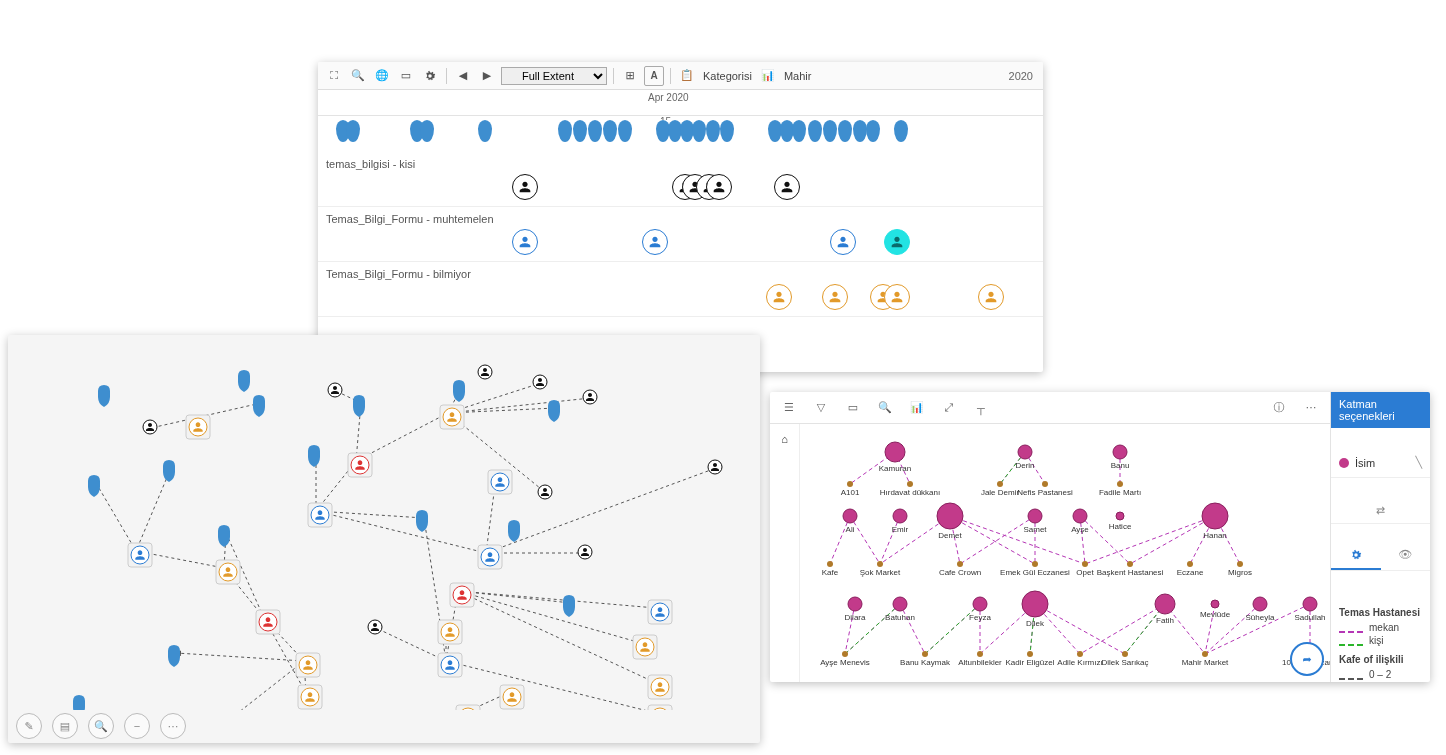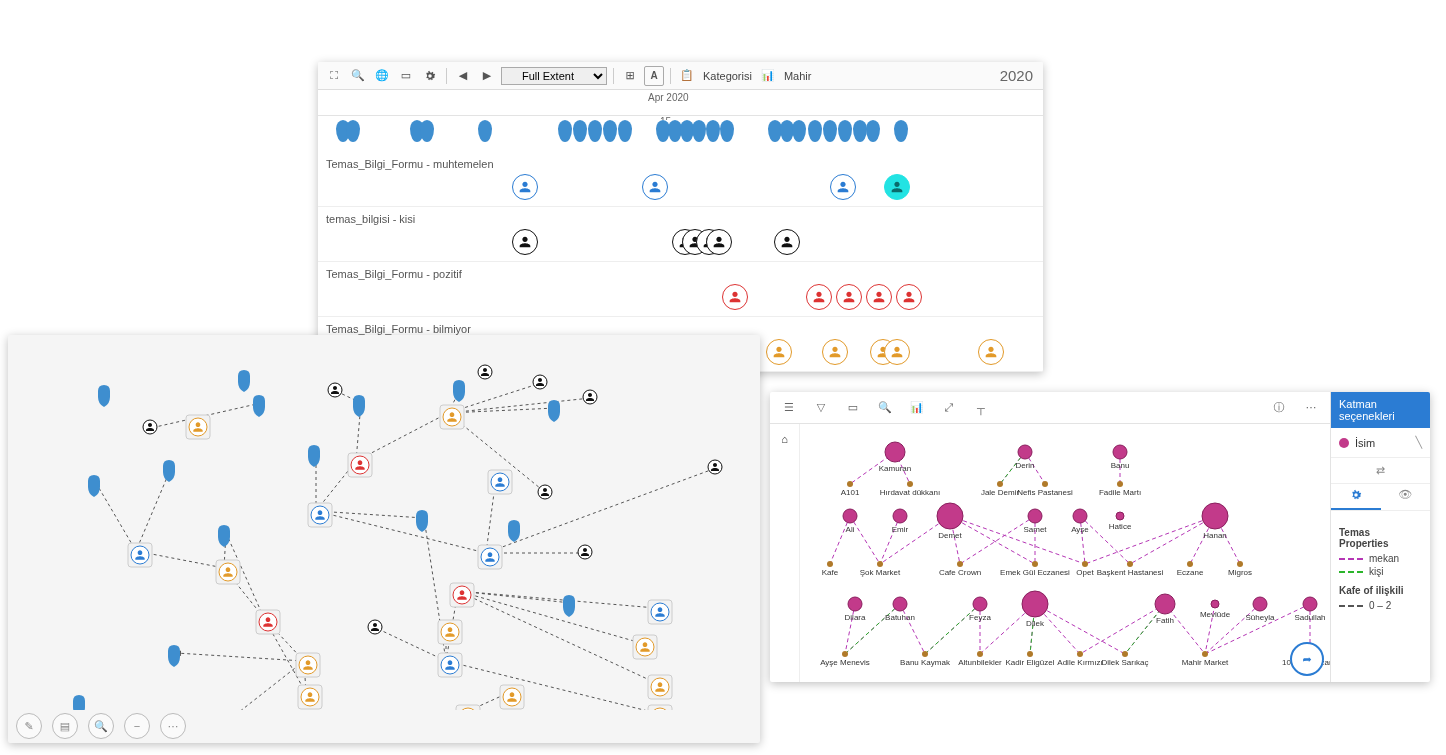--- a/index.html
+++ b/index.html
@@ -25,21 +25,21 @@
   #timeline { left: 318px; top: 62px; width: 725px; height: 310px; }
   .tl-toolbar {
     display: flex; align-items: center; gap: 4px;
     padding: 4px 6px; border-bottom: 1px solid #ddd;
     background: #fafafa; height: 28px;
   }
   .tl-btn { width: 20px; height: 20px; display:flex; align-items:center; justify-content:center; cursor:pointer; color:#555; border-radius:2px; }
   .tl-sep { width:1px; height:16px; background:#ccc; margin:0 2px; }
   .tl-select { font-size:11px; padding:1px 16px; border:1px solid #aaa; }
   .tl-text { font-size:11px; color:#444; padding:0 2px; }
-  .tl-year { margin-left:auto; font-size:15px; color:#666; padding-right:4px;}
+  .tl-year { margin-left:auto; font-size:11px; color:#666; padding-right:4px;}
   .tl-timescale { height: 26px; border-bottom:1px solid #e3e3e3; position:relative; font-size:10px; color:#666; }
   .tl-timescale .label-top { position:absolute; top:2px;text-align:center; }
   .tl-timescale .label-bot { position:absolute; top:26px; }
   .tl-body { position:relative; }
   .tl-row { border-bottom:1px solid #eee; padding:6px 8px; position:relative; }
   .tl-row-label { font-size:11px; color:#555; }
   .tl-markers { position:relative; height:26px; margin-top:4px; }
   .marker { position:absolute; top:0; }
   .shield {
     width:14px; height:22px; background:#3e8ecf; border-radius:50% 50% 50% 50% / 40% 40% 60% 60%;
@@ -73,25 +73,25 @@
     display:flex; align-items:center; gap:14px; padding:4px 10px;
     border-bottom:1px solid #e3e3e3; height:32px; color:#666;
   }
   .gp-toolbar .spacer { flex:1; }
   .gp-iconbtn { width:18px; height:18px; display:flex; align-items:center; justify-content:center; cursor:pointer; }
   .gp-left { flex:1; display:flex; flex-direction:column; }
   .gp-home { width:30px; border-right:1px solid #eee; display:flex; flex-direction:column; align-items:center; padding-top:6px; }
   .gp-canvas-wrap { flex:1; display:flex; }
   .gp-canvas { flex:1; position:relative; }
   .gp-side {
-    width:125px; border-left:1px solid #e3e3e3; display:flex; flex-direction:column;
+    width:125px; border-left:1px solid #e3e3e3; display:flex; flex-direction:column;gap:20px;
   }
   .gp-side-head { background:#2b7cd3; color:#fff; font-size:11px; padding:6px 8px; }
   .gp-side-body { padding:8px; font-size:10px; color:#444; flex:1; }
-  .legend-row { display:flex; align-items:center; gap:6px; margin:2px 0;}
+  .legend-row { display:flex; align-items:flex-end; gap:6px; margin:2px 0;}
   .legend-dash { width:24px; border-top:2px dashed; }
   .legend-sec-title { font-weight:600; margin-top:8px; margin-bottom:4px; }
   .gp-side-tabs { display:flex; border-bottom:1px solid #eee; }
   .gp-side-tab { flex:1; text-align:center; padding:4px 0; color:#888; cursor:pointer; }
   .gp-side-tab.active { color:#2b7cd3; border-bottom:2px solid #2b7cd3; }
   .share-fab {
     position:absolute; right:6px; bottom:6px; width:34px; height:34px; border-radius:50%;
     border:2px solid #2b7cd3; display:flex; align-items:center; justify-content:center; color:#2b7cd3; background:#fff;
   }
 
@@ -166,103 +166,73 @@
       <div class="shield marker" style="left: 490px;"></div>
       <div class="shield marker" style="left: 505px;"></div>
       <div class="shield marker" style="left: 520px;"></div>
       <div class="shield marker" style="left: 535px;"></div>
       <div class="shield marker" style="left: 548px;"></div>
       <div class="shield marker" style="left: 576px;"></div>
     </div>
 
   <div class="tl-body" id="tl-rows">
       <div class="tl-row">
+        <div class="tl-row-label">temas_bilgisi - kisi</div>
+        <div class="tl-markers">
+          <div class="person-chip marker pc-black" style="left: 186px;">
+            <svg>
+              <use href="#ic-person"></use>
+            </svg>
+          </div>
+          <div class="person-chip marker pc-black" style="left: 346px;">
+            <svg>
+              <use href="#ic-person"></use>
+            </svg>
+          </div>
+          <div class="person-chip marker pc-black" style="left: 356px;">
+            <svg>
+              <use href="#ic-person"></use>
+            </svg>
+          </div>
+          <div class="person-chip marker pc-black" style="left: 370px;">
+            <svg>
+              <use href="#ic-person"></use>
+            </svg>
+          </div>
+          <div class="person-chip marker pc-black" style="left: 380px;">
+            <svg>
+              <use href="#ic-person"></use>
+            </svg>
+          </div>
+          <div class="person-chip marker pc-black" style="left: 448px;">
+            <svg>
+              <use href="#ic-person"></use>
+            </svg>
+          </div>
+        </div>
+      </div>
+      <div class="tl-row">
         <div class="tl-row-label">Temas_Bilgi_Formu - muhtemelen</div>
         <div class="tl-markers">
           <div class="person-chip marker pc-blue" style="left: 186px;">
             <svg>
               <use href="#ic-person"></use>
             </svg>
           </div>
           <div class="person-chip marker pc-blue" style="left: 316px;">
             <svg>
               <use href="#ic-person"></use>
             </svg>
           </div>
           <div class="person-chip marker pc-blue" style="left: 504px;">
             <svg>
               <use href="#ic-person"></use>
             </svg>
           </div>
           <div class="person-chip marker pc-cyan" style="left: 558px;">
-            <svg>
-              <use href="#ic-person"></use>
-            </svg>
-          </div>
-        </div>
-      </div>
-      <div class="tl-row">
-        <div class="tl-row-label">temas_bilgisi - kisi</div>
-        <div class="tl-markers">
-          <div class="person-chip marker pc-black" style="left: 186px;">
-            <svg>
-              <use href="#ic-person"></use>
-            </svg>
-          </div>
-          <div class="person-chip marker pc-black" style="left: 346px;">
-            <svg>
-              <use href="#ic-person"></use>
-            </svg>
-          </div>
-          <div class="person-chip marker pc-black" style="left: 356px;">
-            <svg>
-              <use href="#ic-person"></use>
-            </svg>
-          </div>
-          <div class="person-chip marker pc-black" style="left: 370px;">
-            <svg>
-              <use href="#ic-person"></use>
-            </svg>
-          </div>
-          <div class="person-chip marker pc-black" style="left: 380px;">
-            <svg>
-              <use href="#ic-person"></use>
-            </svg>
-          </div>
-          <div class="person-chip marker pc-black" style="left: 448px;">
-            <svg>
-              <use href="#ic-person"></use>
-            </svg>
-          </div>
-        </div>
-      </div>
-      <div class="tl-row">
-        <div class="tl-row-label">Temas_Bilgi_Formu - pozitif</div>
-        <div class="tl-markers">
-          <div class="person-chip marker pc-red" style="left: 396px;">
-            <svg>
-              <use href="#ic-person"></use>
-            </svg>
-          </div>
-          <div class="person-chip marker pc-red" style="left: 480px;">
-            <svg>
-              <use href="#ic-person"></use>
-            </svg>
-          </div>
-          <div class="person-chip marker pc-red" style="left: 510px;">
-            <svg>
-              <use href="#ic-person"></use>
-            </svg>
-          </div>
-          <div class="person-chip marker pc-red" style="left: 540px;">
-            <svg>
-              <use href="#ic-person"></use>
-            </svg>
-          </div>
-          <div class="person-chip marker pc-red" style="left: 570px;">
             <svg>
               <use href="#ic-person"></use>
             </svg>
           </div>
         </div>
       </div>
       <div class="tl-row">
         <div class="tl-row-label">Temas_Bilgi_Formu - bilmiyor</div>
         <div class="tl-markers">
           <div class="person-chip marker pc-orange" style="left: 440px;">
@@ -660,21 +630,21 @@
     <div style="display:flex;justify-content:center;padding:6px;border-bottom:1px solid #eee;color:#888;">
       <span>⇄</span>
     </div>
     <div class="gp-side-tabs">
       <div class="gp-side-tab active"><svg width="14" height="14">
             <use href="#ic-gear"></use>
           </svg></div>
       <div class="gp-side-tab">👁</div>
     </div>
     <div class="gp-side-body">
-      <div class="legend-sec-title">Temas Properties</div>
+      <div class="legend-sec-title">Temas Hastanesi</div>
       <div class="legend-row">
           <span class="legend-dash" style="border-color:#b536b5"></span>
           <span>mekan</span>
         </div>
       <div class="legend-row">
           <span class="legend-dash" style="border-color:#2bb52b"></span>
           <span>kişi</span>
         </div>
       <div class="legend-sec-title">Kafe of ilişkili</div>
       <div class="legend-row">

